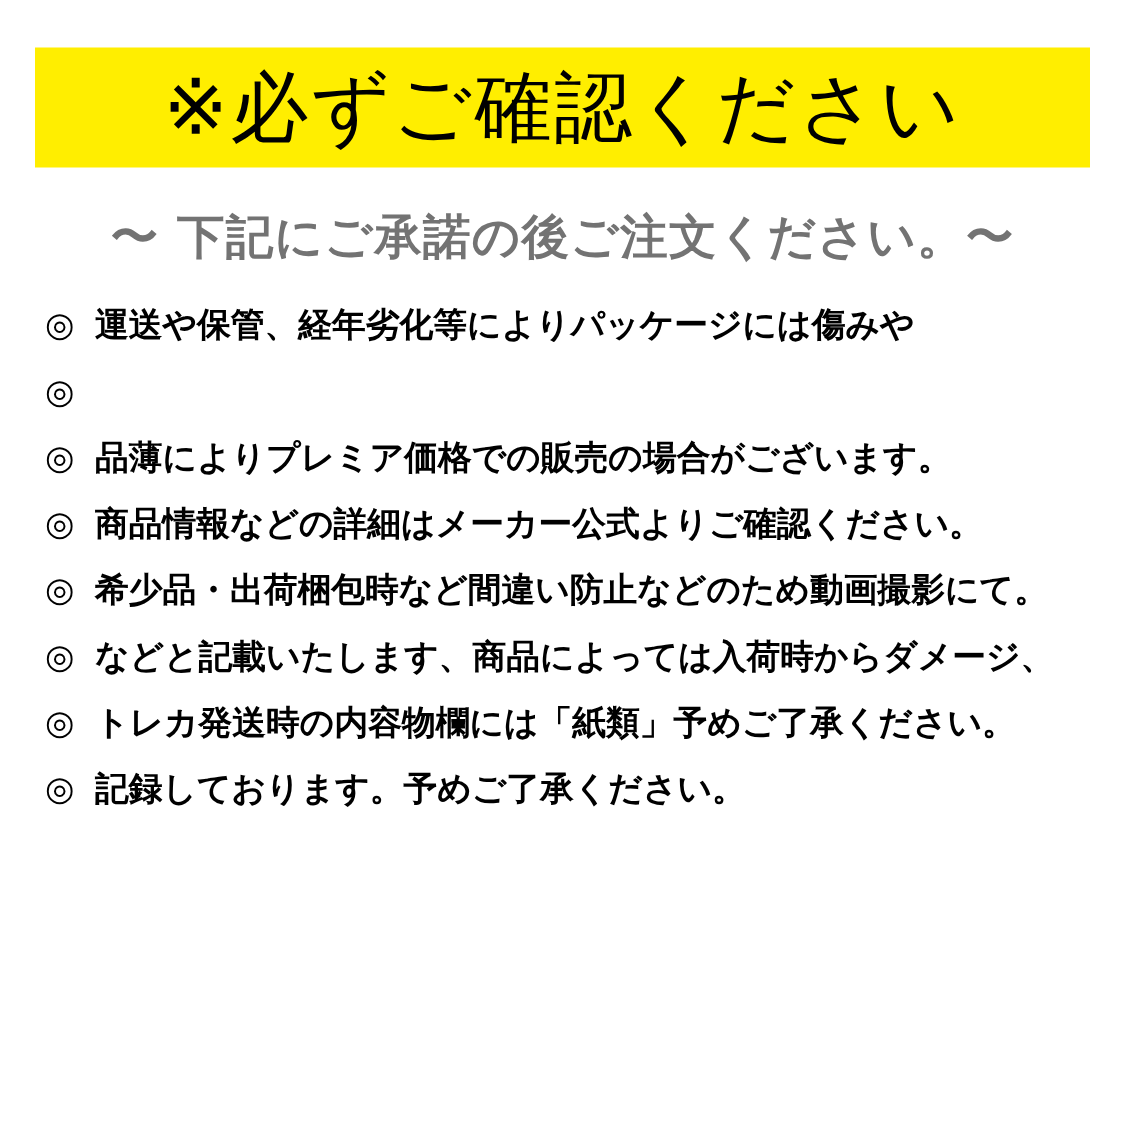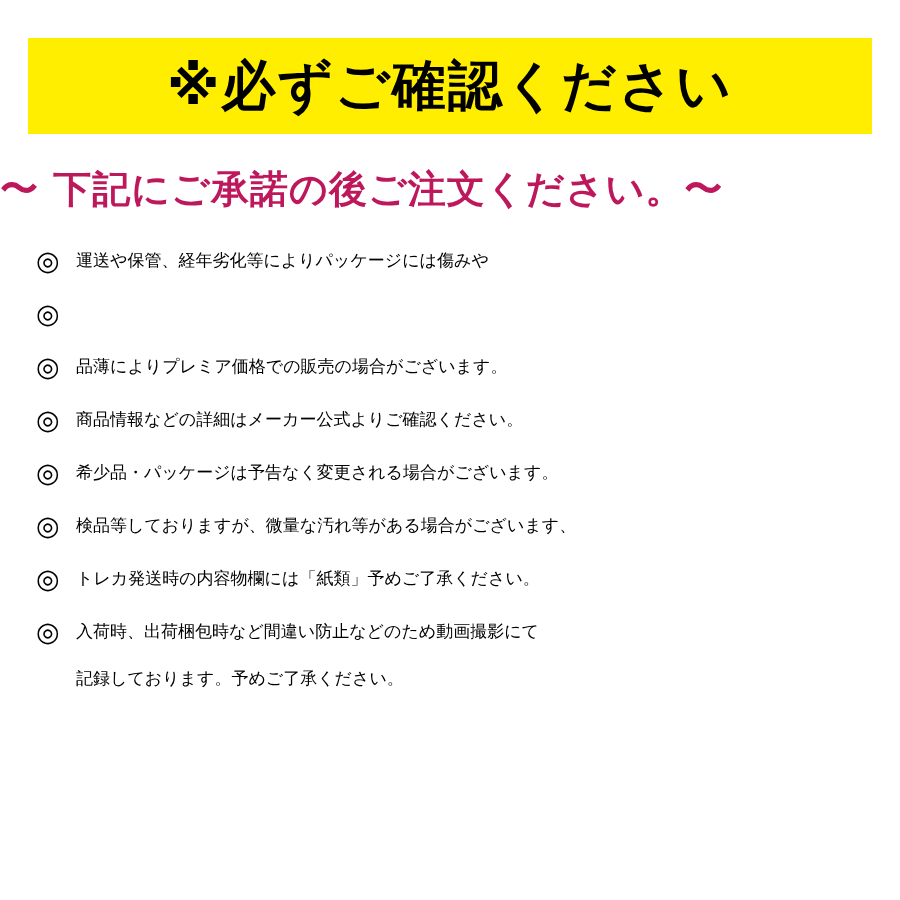--- a/index.html
+++ b/index.html
@@ -24,32 +24,33 @@
   
   .banner {
     margin: 38px 28px 0 28px;
     background: #ffee00;
     height: 96px;
     display: flex;
     align-items: center;
     justify-content: center;
   }
   .banner-text {
-    font-size: 54px;
-    font-weight: bold;
+    font-size: 62px;
+    font-weight: normal;
     color: #000000;
     letter-spacing: 2px;
     line-height: 1;
     white-space: nowrap;
   }
 
   
   .subtitle {
     margin-top: 30px;
-    color: #be185d;
+    text-align: center;
+    color: #737373;
     font-size: 38px;
     font-weight: bold;
     letter-spacing: 1px;
     white-space: nowrap;
   }
 
   
   .notice-list {
     margin: 22px 0 0 0;
     padding: 0 30px 0 36px;
@@ -65,24 +66,24 @@
     width: 40px;
     font-size: 27px;
     line-height: 47px;
     color: #000;
     text-align: left;
   }
   .lines {
     flex: 1 1 auto;
   }
   .line {
-    font-size: 17px;
+    font-size: 27px;
     line-height: 47px;
     color: #000000;
-    font-weight: 400;
+    font-weight: 700;
     white-space: nowrap;
   }
 </style>
 </head>
 <body>
 
 <div class="page">
 
   <div class="banner">
     <div class="banner-text">※必ずご確認ください</div>
@@ -110,37 +111,36 @@
       </li>
       <li class="notice-item">
         <span class="bullet">◎</span>
         <div class="lines">
           <div class="line">商品情報などの詳細はメーカー公式よりご確認ください。</div>
         </div>
       </li>
       <li class="notice-item">
         <span class="bullet">◎</span>
         <div class="lines">
-          <div class="line">希少品・パッケージは予告なく変更される場合がございます。</div>
+          <div class="line">希少品・出荷梱包時など間違い防止などのため動画撮影にて。</div>
         </div>
       </li>
       <li class="notice-item">
         <span class="bullet">◎</span>
         <div class="lines">
-          <div class="line">検品等しておりますが、微量な汚れ等がある場合がございます、</div>
+          <div class="line">などと記載いたします、商品によっては入荷時からダメージ、</div>
         </div>
       </li>
       <li class="notice-item">
         <span class="bullet">◎</span>
         <div class="lines">
           <div class="line">トレカ発送時の内容物欄には「紙類」予めご了承ください。</div>
         </div>
       </li>
       <li class="notice-item">
         <span class="bullet">◎</span>
         <div class="lines">
-          <div class="line">入荷時、出荷梱包時など間違い防止などのため動画撮影にて</div>
           <div class="line">記録しております。予めご了承ください。</div>
         </div>
       </li>
     </ul>
 
 </div>
 
 </body></html>

